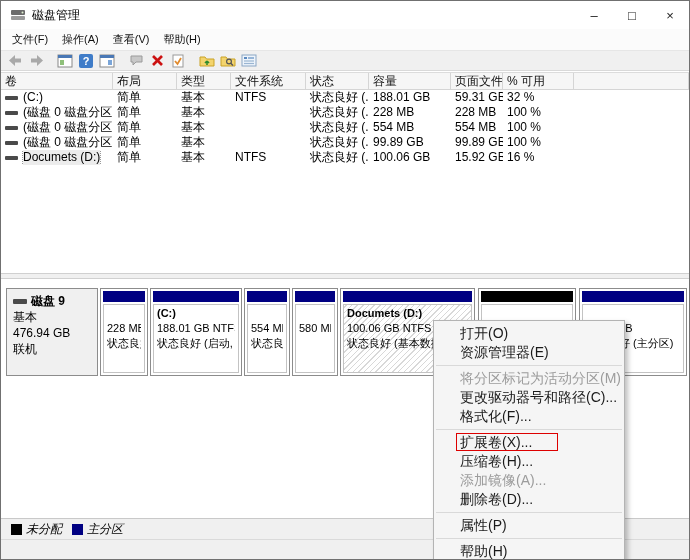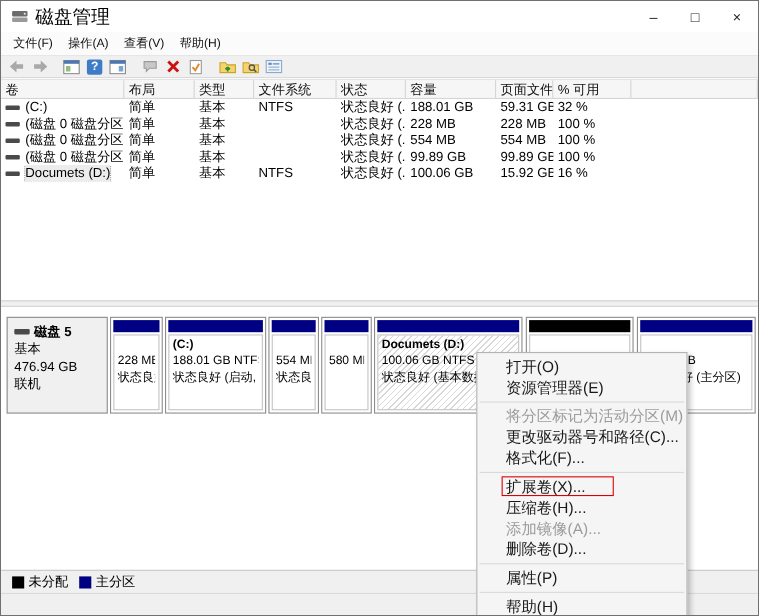--- a/index.html
+++ b/index.html
@@ -2,21 +2,21 @@
 <html><head>
 <meta charset="utf-8">
 <style>
   * { margin:0; padding:0; box-sizing:border-box; }
   html,body { width:690px; height:560px; font-family:"Liberation Sans","DejaVu Sans",sans-serif; }
   #window { position:relative; width:690px; height:560px; background:#ffffff; border:1px solid #707070; overflow:hidden; }
 
   
   #titlebar { position:absolute; top:0; left:0; right:0; height:28px; background:#ffffff; display:flex; align-items:center; }
   #app-icon { margin-left:9px; width:16px; height:14px; display:inline-block; }
-  #title-text { margin-left:6px; font-size:17px; color:#000; }
+  #title-text { margin-left:6px; font-size:12px; color:#000; }
   #win-controls { position:absolute; right:0; top:0; height:28px; display:flex; }
   .winbtn { width:38px; height:28px; display:flex; align-items:center; justify-content:center; font-size:13px; color:#222; }
 
   
   #menubar { position:absolute; top:28px; left:0; right:0; height:21px; background:#fbfbfb; display:flex; align-items:center; padding-left:4px; }
   .menu-item { font-size:11px; color:#111; padding:2px 7px; }
 
   
   #toolbar { position:absolute; top:49px; left:0; right:0; height:21px; background:#f0f0f0; border-top:1px solid #e6e6e6; border-bottom:1px solid #d9d9d9; display:flex; align-items:center; padding-left:4px; }
   .tbtn { width:20px; height:18px; display:flex; align-items:center; justify-content:center; margin-right:1px; }
@@ -43,21 +43,21 @@
   .disk-name { font-weight:bold; }
   .partition { position:absolute; top:9px; height:88px; border:1px solid #8c8c8c; background:#fff; }
   .phead { height:11px; margin:2px 2px 0 2px; }
   .pbody { position:absolute; left:2px; right:2px; top:15px; bottom:2px; border:1px solid #c3c3c3; background:#fff; overflow:hidden; padding:1px 3px; }
   .pbody.hatch { background:repeating-linear-gradient(-45deg,#ffffff 0px,#ffffff 3px,#d8d8d8 3px,#d8d8d8 4px); }
   .pline { font-size:11px; line-height:15px; height:15px; white-space:nowrap; overflow:hidden; color:#000; }
   .pline.name { font-weight:bold; }
 
   
   #legend-bar { position:absolute; top:517px; left:0; right:0; height:21px; background:#f0f0f0; border-top:1px solid #c9c9c9; display:flex; align-items:center; padding-left:10px; }
-  .legend-item { display:flex; align-items:center; margin-right:10px; font-size:12px; color:#000; }
+  .legend-item { display:flex; align-items:center; margin-right:10px; font-size:12px; color:#000;font-style:italic; }
   .legend-swatch { width:11px; height:11px; margin-right:4px; display:inline-block; }
   #status-bar { position:absolute; top:538px; left:0; right:0; bottom:0; background:#f0f0f0; border-top:1px solid #dadada; }
 
   
   #context-menu { position:absolute; left:432px; top:319px; width:192px; background:#f5f5f5; border:1px solid #b3b3b3; box-shadow:3px 3px 5px rgba(0,0,0,0.25); z-index:20; padding:3px 0; }
   .mitem { position:relative; height:19px; line-height:19px; font-size:14px; padding-left:26px; color:#1a1a1a; white-space:nowrap; }
   .mitem.dis { color:#9c9c9c; }
   .msep { height:1px; background:#d9d9d9; margin:3px 2px; }
   .redbox { position:absolute; left:22px; top:0; width:102px; height:18px; border:1px solid #dd0000; pointer-events:none; }
 </style>
@@ -244,21 +244,21 @@
           <div class="td">16 %</div>
           <div class="td"></div>
         </div>
       </div>
   </div>
 
   <div id="splitter"></div>
 
   <div id="disk-view">
     <div id="disk-label-panel">
-      <div><span class="disk-icon"></span><span class="disk-name">磁盘 5</span></div>
+      <div><span class="disk-icon"></span><span class="disk-name">磁盘 9</span></div>
       <div>基本</div>
       <div>476.94 GB</div>
       <div>联机</div>
     </div>
     <div id="partitions">
         <div class="partition" style="left: 99px; width: 48px;">
           <div class="phead" style="background: rgb(0, 0, 130);"></div>
           <div class="pbody">
             <div class="pline name"></div>
             <div class="pline">228 MB</div>

